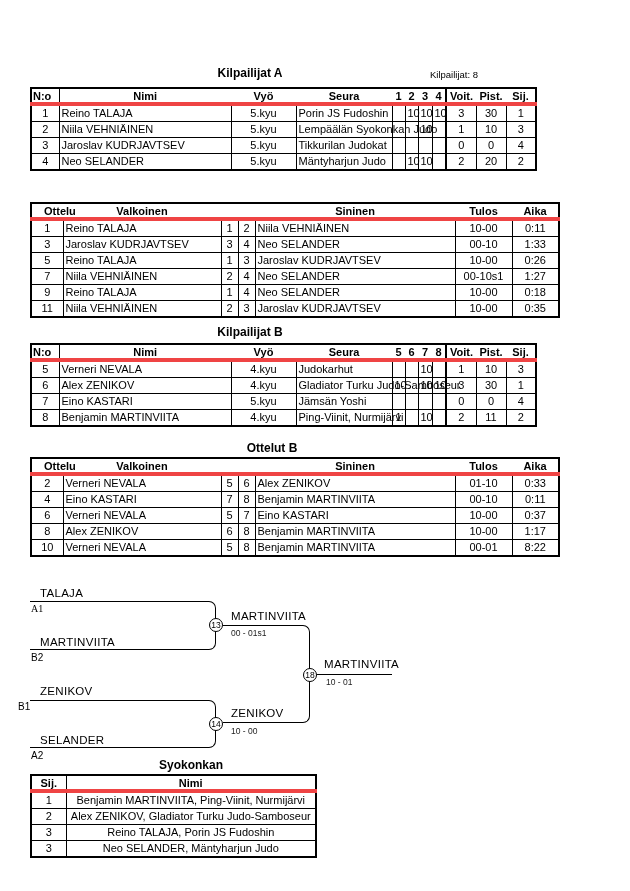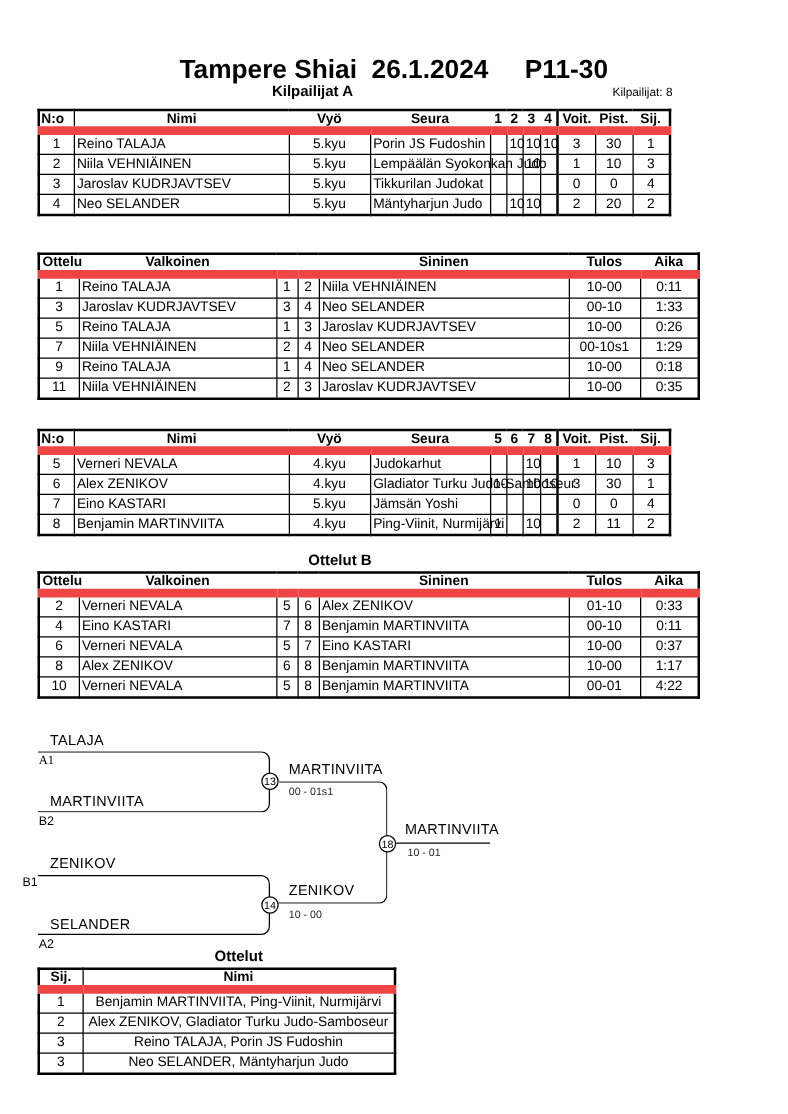--- a/index.html
+++ b/index.html
@@ -8,40 +8,40 @@
   .page { position: relative; width: 630px; height: 891px; background: #fff; overflow: hidden; }
 
   .title {
     position: absolute; top: 44px; left: 0; width: 630px;
     text-align: center; font-size: 21px; font-weight: bold; white-space: pre;
   }
   .section-heading {
     position: absolute; width: 200px; text-align: center;
     font-size: 12px; font-weight: bold;
   }
-  .count-label { position: absolute; top: 69px; left: 430px; width: 168px; text-align: center; font-size: 9.5px; }
+  .count-label { position: absolute; top: 69px; left: 430px; width: 168px; text-align: left; font-size: 9.5px; }
 
   table.tbl {
     position: absolute; border-collapse: collapse; table-layout: fixed;
     font-size: 11px; background: #fff; border: 2px solid #000;
   }
   table.tbl th {
     font-weight: bold; text-align: center; height: 16px; padding: 0 2px;
-    border: none; border-bottom: 7px solid #ef4444; white-space: nowrap; overflow: visible;
+    border: none; border-bottom: 4px solid #ef4444; white-space: nowrap; overflow: visible;
   }
   table.tbl td {
     border: 1px solid #000; height: 16px; padding: 0 2px; text-align: center;
     white-space: nowrap; overflow: visible; line-height: 15px;
   }
   
   .kilp th:nth-child(1) { border-right: 1px solid #000; text-align: left; padding-left: 1px; }
   .kilp th:nth-child(9), .kilp td:nth-child(9) { border-left: 2px solid #000; }
   .kilp td:nth-child(2), .kilp td:nth-child(4) { text-align: left; }
   
-  .ott th:nth-child(1) { text-align: left; padding-left: 2px; }
+  .ott th:nth-child(1) { text-align: left; padding-left: 12px; }
   .ott td:nth-child(2), .ott td:nth-child(5) { text-align: left; }
   
   .tul th:nth-child(1) { border-right: 1px solid #000; }
   .tul td:nth-child(2) { text-align: center; }
 
   
   .br-line, .br-elbow { position: absolute; }
   .br-elbow-right { border-top: 1px solid #000; border-right: 1px solid #000; border-bottom: 1px solid #000; border-radius: 0 7px 7px 0; }
   .br-up { border-top: 1px solid #000; border-right: 1px solid #000; border-radius: 0 7px 0 0; }
   .br-down { border-bottom: 1px solid #000; border-right: 1px solid #000; border-radius: 0 0 7px 0; }
@@ -52,21 +52,20 @@
   .br-circle {
     position: absolute; width: 14px; height: 14px; border: 1px solid #000; border-radius: 50%;
     background: #fff; font-size: 8.5px; text-align: center; line-height: 12px; z-index: 2;
   }
 </style>
 </head>
 <body>
 
 <div class="page">
 
-  <div class="title">Tampere Shiai  26.1.2024     P11-30</div>
 
   <div class="section-heading" style="top:66px; left:150px;">Kilpailijat A</div>
   <div class="count-label">Kilpailijat: 8</div>
 
   <table class="tbl kilp" style="top:87px; left:30px; width:505px;">
       <colgroup>
         <col style="width: 28px;">
         <col style="width: 172px;">
         <col style="width: 65px;">
         <col style="width: 96px;">
@@ -199,21 +198,21 @@
           <td>10-00</td>
           <td>0:26</td>
         </tr>
         <tr>
           <td>7</td>
           <td>Niila VEHNIÄINEN</td>
           <td>2</td>
           <td>4</td>
           <td>Neo SELANDER</td>
           <td>00-10s1</td>
-          <td>1:29</td>
+          <td>1:27</td>
         </tr>
         <tr>
           <td>9</td>
           <td>Reino TALAJA</td>
           <td>1</td>
           <td>4</td>
           <td>Neo SELANDER</td>
           <td>10-00</td>
           <td>0:18</td>
         </tr>
@@ -222,20 +221,21 @@
           <td>Niila VEHNIÄINEN</td>
           <td>2</td>
           <td>3</td>
           <td>Jaroslav KUDRJAVTSEV</td>
           <td>10-00</td>
           <td>0:35</td>
         </tr>
       </tbody>
     </table>
 
+  <div class="section-heading" style="top:325px; left:150px;">Kilpailijat B</div>
 
   <table class="tbl kilp" style="top:343px; left:30px; width:505px;">
       <colgroup>
         <col style="width: 28px;">
         <col style="width: 172px;">
         <col style="width: 65px;">
         <col style="width: 96px;">
         <col style="width: 13px;">
         <col style="width: 13px;">
         <col style="width: 14px;">
@@ -375,21 +375,21 @@
           <td>10-00</td>
           <td>1:17</td>
         </tr>
         <tr>
           <td>10</td>
           <td>Verneri NEVALA</td>
           <td>5</td>
           <td>8</td>
           <td>Benjamin MARTINVIITA</td>
           <td>00-01</td>
-          <td>4:22</td>
+          <td>8:22</td>
         </tr>
       </tbody>
     </table>
 
   <div>
 
     <div class="br-name" style="top:587px; left:40px;">TALAJA</div>
     <div class="br-seed" style="top:603px; left:31px;font-family:Liberation Serif, serif;">A1</div>
     <div class="br-name" style="top:636px; left:40px;">MARTINVIITA</div>
     <div class="br-seed" style="top:652px; left:31px;">B2</div>
@@ -409,21 +409,21 @@
     <div class="br-circle" style="top:668px; left:303px;">18</div>
 
     <div class="br-name" style="top:610px; left:231px;">MARTINVIITA</div>
     <div class="br-score" style="top:628px; left:231px;">00 - 01s1</div>
     <div class="br-name" style="top:707px; left:231px;">ZENIKOV</div>
     <div class="br-score" style="top:726px; left:231px;">10 - 00</div>
     <div class="br-name" style="top:658px; left:324px;">MARTINVIITA</div>
     <div class="br-score" style="top:677px; left:326px;">10 - 01</div>
   </div>
 
-  <div class="section-heading" style="top:758px; left:91px;">Ottelut</div>
+  <div class="section-heading" style="top:758px; left:91px;">Syokonkan</div>
 
   <table class="tbl tul" style="top:774px; left:30px; width:285px;">
       <colgroup>
         <col style="width: 35px;">
         <col style="width: 250px;">
       </colgroup>
       <thead>
         <tr>
           <th>Sij.</th>
           <th>Nimi</th>

